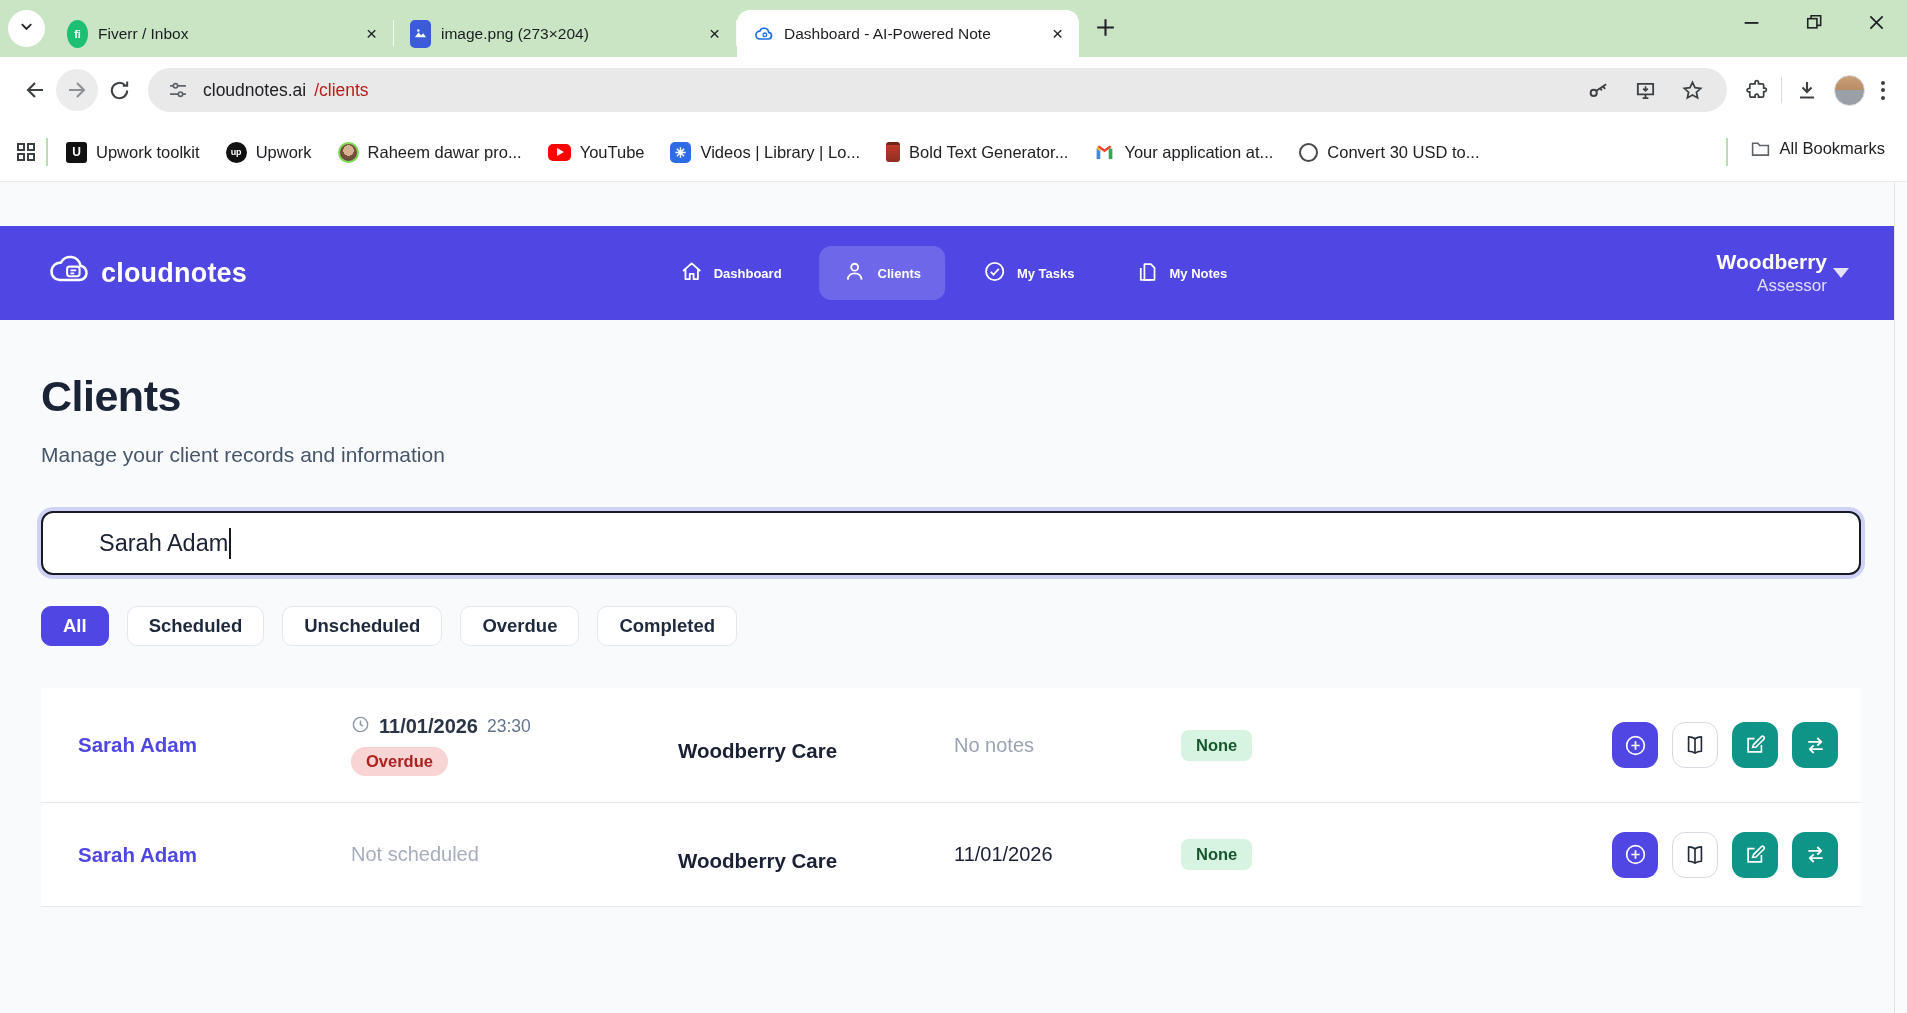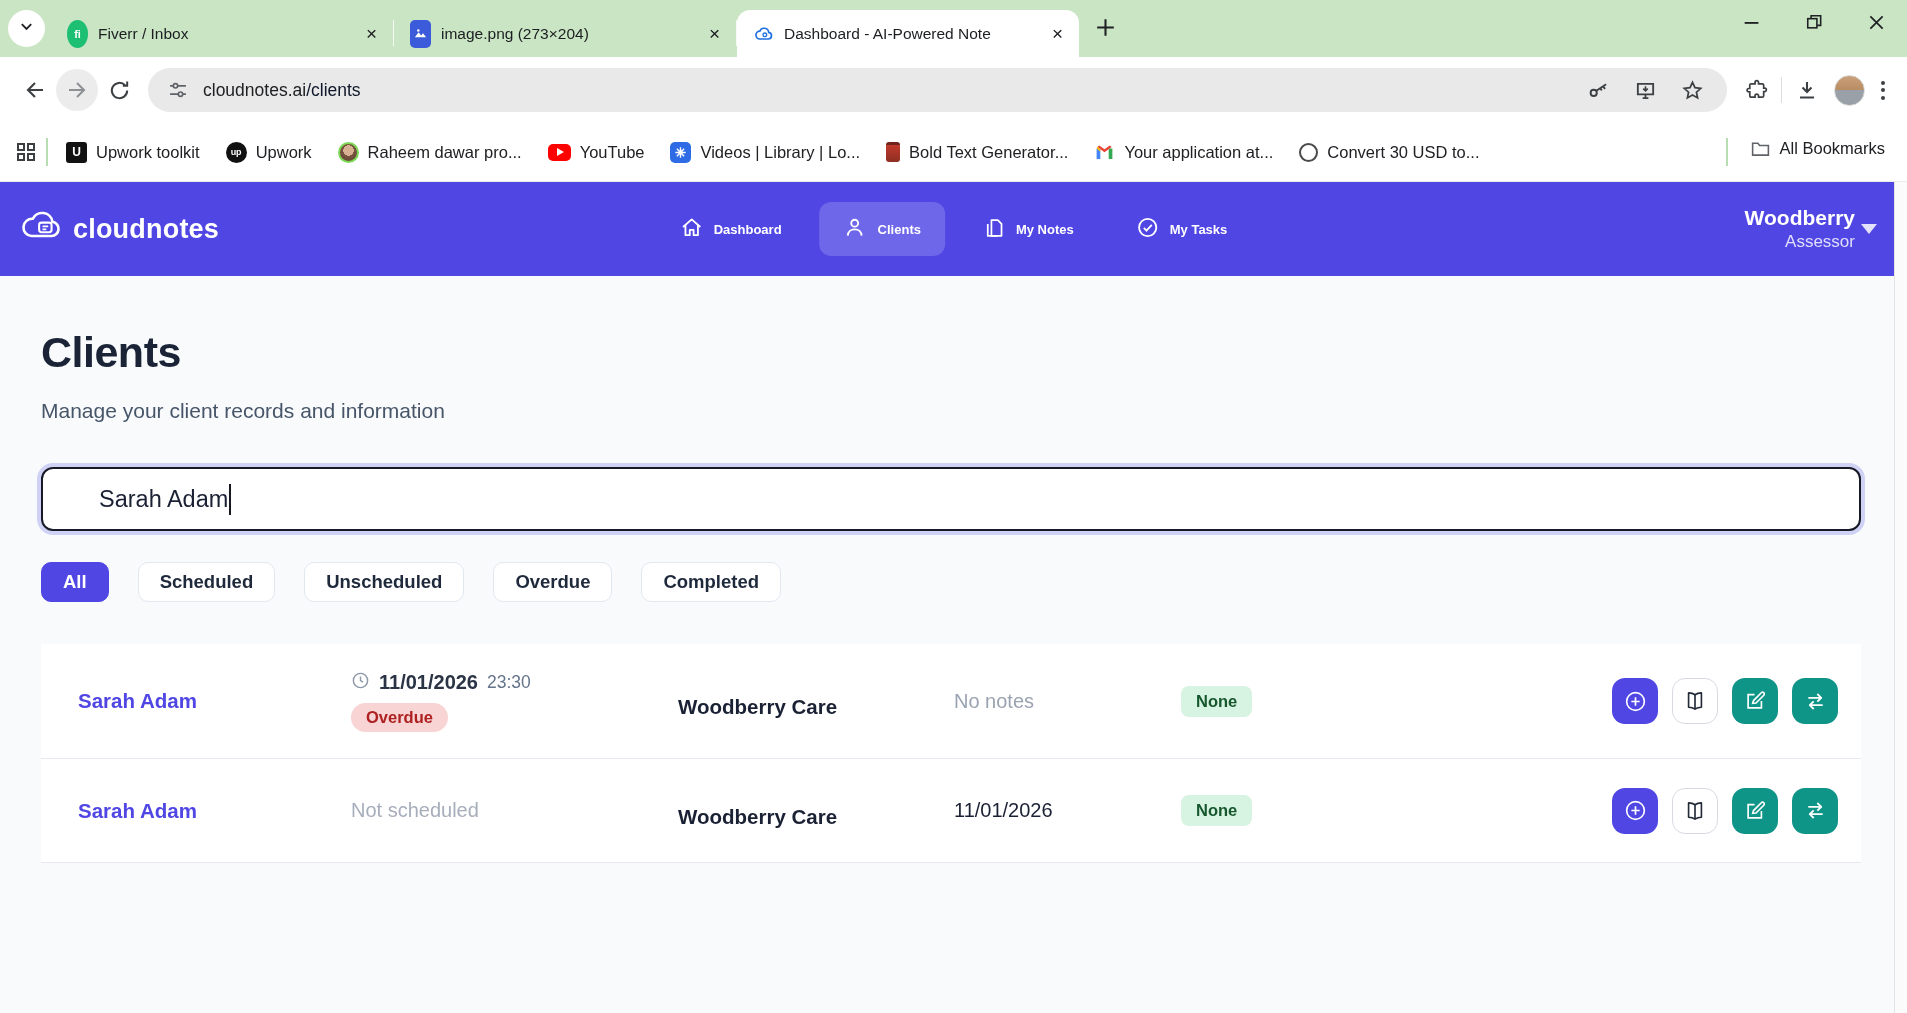--- a/index.html
+++ b/index.html
@@ -22,21 +22,21 @@
   .fav-fiverr { background:#1dbf73; color:#fff; font-size:11px; font-weight:bold; }
   .fav-image { background:#3b5bdb; border-radius:5px; }
   .fav-cloud { background:transparent; }
 
   .toolbar { height:66px; background:#fff; display:flex; align-items:center; padding:0 16px 0 14px; }
   .icon-btn { width:42px; height:42px; border-radius:50%; display:flex; align-items:center; justify-content:center; flex:none; cursor:pointer; }
   .icon-btn.fwd { background:#ececec; }
   .omnibox { flex:1; height:44px; background:#e9e9e9; border-radius:22px; display:flex; align-items:center; padding:0 18px; gap:13px; margin:0 12px 0 8px; }
   .url { font-size:17.5px; white-space:nowrap; }
   .url .host { color:#202124; }
-  .url .path { color:#0f172a; }
+  .url .path { color:#b91c1c;padding-left:8px; }
   .omni-spacer { flex:1; }
   .omni-ic { display:flex; align-items:center; justify-content:center; width:34px; height:34px; cursor:pointer; }
   .tb-sep { width:1px; height:26px; background:#dadce0; margin:0 8px; }
   .avatar { width:31px; height:31px; border-radius:50%; background:linear-gradient(180deg,#caa17b 0%,#b98c63 48%,#9aa0a8 48%); border:1px solid #d8d8d8; cursor:pointer; }
   .dots { display:flex; flex-direction:column; gap:3.5px; padding:6px; cursor:pointer; }
   .dots i { width:4px; height:4px; border-radius:50%; background:#3c4043; }
 
   .bookmarksbar { height:59px; background:#fff; display:flex; align-items:center; padding:0 16px; border-bottom:1px solid #e9ece8; }
   .bm { display:flex; align-items:center; gap:9px; margin-right:26px; font-size:16.5px; color:#202124; white-space:nowrap; cursor:pointer; }
   .bm-sep { width:2px; height:28px; background:#b9ddb3; margin:0 18px 0 6px; }
@@ -48,40 +48,40 @@
   .ic-youtube:after { content:""; position:absolute; left:9px; top:4.5px; border-left:7px solid #fff; border-top:4px solid transparent; border-bottom:4px solid transparent; }
   .ic-videos { background:#2d6ce5; border-radius:5px; }
   .ic-jar { width:14px; height:20px; background:linear-gradient(180deg,#c0392b 0%,#8e2f23 100%); border-radius:3px; border-top:3px solid #6e241b; }
   .ic-gpt { width:19px; height:19px; border:2.5px solid #4a4a4a; border-radius:50%; }
   .bm-right { margin-left:auto; display:flex; align-items:flex-start; }
 
   
   .page { position:relative; height:831px; background:#f8fafc; overflow:hidden; }
   .scroll-strip { position:absolute; top:0; right:0; width:13px; height:100%; background:#fbfbfb; border-left:1px solid #e4e4e4; z-index:60; }
 
-  .appheader { height:94px; background:#5046e4; display:flex; align-items:center; padding:0 20px; position:relative; }
+  .appheader { height:94px; background:#5046e4; display:flex; align-items:center; padding:0 48px; position:relative;margin-top:44px; }
   .brand { display:flex; align-items:center; gap:9px; color:#fff; font-size:27px; font-weight:bold; letter-spacing:.2px; }
   .mainnav { position:absolute; left:50%; transform:translateX(-50%); display:flex; align-items:center; gap:14px; }
   .nav-item { display:flex; align-items:center; gap:11px; color:#fff; font-size:13px; font-weight:600; padding:14px 24px; border-radius:12px; cursor:pointer; white-space:nowrap; }
   .nav-item.active { background:rgba(255,255,255,.18); }
   .userbox { margin-left:auto; display:flex; align-items:center; gap:6px; cursor:pointer; padding-right:10px; }
   .user-text { text-align:right; color:#fff; }
   .user-name { font-size:21px; font-weight:bold; }
   .user-role { font-size:17px; color:rgba(255,255,255,.82); margin-top:2px; }
   .caret-down { width:0; height:0; border-left:8px solid transparent; border-right:8px solid transparent; border-top:10px solid #e4e1fb; }
 
   .content { padding:52px 46px 0 41px; position:relative; }
   .page-title { font-size:43px; font-weight:800; color:#1b2337; letter-spacing:-.5px; }
   .page-subtitle { font-size:21px; color:#475569; margin-top:22px; }
   .add-btn { position:absolute; top:23px; right:46px; height:56px; background:#5046e4; color:#fff; border:none; border-radius:10px; font-family:inherit; font-size:20.5px; font-weight:bold; display:flex; align-items:center; gap:13px; padding:0 27px; cursor:pointer; }
 
   .searchbox { margin-top:44px; height:64px; background:#fff; border:2px solid #171a26; border-radius:12px; box-shadow:0 0 0 4px #cfd2f5; display:flex; align-items:center; padding:0 56px; font-size:23.5px; color:#1b2134; cursor:text; }
   .text-caret { display:inline-block; width:2px; height:31px; background:#15181f; margin-left:1px; vertical-align:middle; }
 
-  .filters { margin-top:31px; display:flex; gap:29px; }
+  .filters { margin-top:31px; display:flex; gap:18px; }
   .chip { height:40px; padding:0 21px; border-radius:10px; font-family:inherit; font-size:18.5px; font-weight:600; display:flex; align-items:center; cursor:pointer; background:#fff; border:1.5px solid #e2e8f0; color:#1e293b; }
   .chip.active { background:#5046e4; border-color:#5046e4; color:#fff; }
 
   .table { margin-top:42px; background:#fff; }
   .tr { display:grid; grid-template-columns:273px 327px 276px 227px 420px 1fr; align-items:center; padding:0 23px 0 37px; }
   .tr.head { height:51px; border-bottom:1px solid #e2e8f0; }
   .th { font-size:15.5px; font-weight:bold; color:#475569; letter-spacing:.4px; }
   .th.right { text-align:right; }
   .tr.row1 { height:115px; border-bottom:1px solid #e7e9ee; }
   .tr.row2 { height:104px; border-bottom:1px solid #e7e9ee; }
@@ -347,39 +347,39 @@
               <g fill="none" stroke="#fff" stroke-width="1.9">
                 <circle cx="12" cy="7.5" r="3.6"></circle>
                 <path d="M4.8 20.5c.3-4 3.2-6.6 7.2-6.6s6.9 2.6 7.2 6.6"></path>
               </g>
             </svg>
         </span>
         <span>Clients</span>
       </div>
       <div class="nav-item">
         <span>
+          <svg viewBox="0 0 24 24" width="23" height="23">
+              <g fill="none" stroke="#fff" stroke-width="1.9">
+                <circle cx="12" cy="12" r="9"></circle>
+                <path d="M8 12.5l2.7 2.7 5.6-6"></path>
+              </g>
+            </svg>
+        </span>
+        <span>My Tasks</span>
+      </div>
+      <div class="nav-item">
+        <span>
           <svg viewBox="0 0 24 24" width="22" height="22">
               <g fill="none" stroke="#fff" stroke-width="1.9" stroke-linejoin="round">
                 <path d="M9 3.5h7l4 4v13H9z"></path>
                 <path d="M5 7.5v13h11"></path>
               </g>
             </svg>
         </span>
         <span>My Notes</span>
-      </div>
-      <div class="nav-item">
-        <span>
-          <svg viewBox="0 0 24 24" width="23" height="23">
-              <g fill="none" stroke="#fff" stroke-width="1.9">
-                <circle cx="12" cy="12" r="9"></circle>
-                <path d="M8 12.5l2.7 2.7 5.6-6"></path>
-              </g>
-            </svg>
-        </span>
-        <span>My Tasks</span>
       </div>
     </nav>
 
     <div class="userbox">
       <div class="user-text">
         <div class="user-name">Woodberry</div>
         <div class="user-role">Assessor</div>
       </div>
       <span class="caret-down"></span>
     </div>

